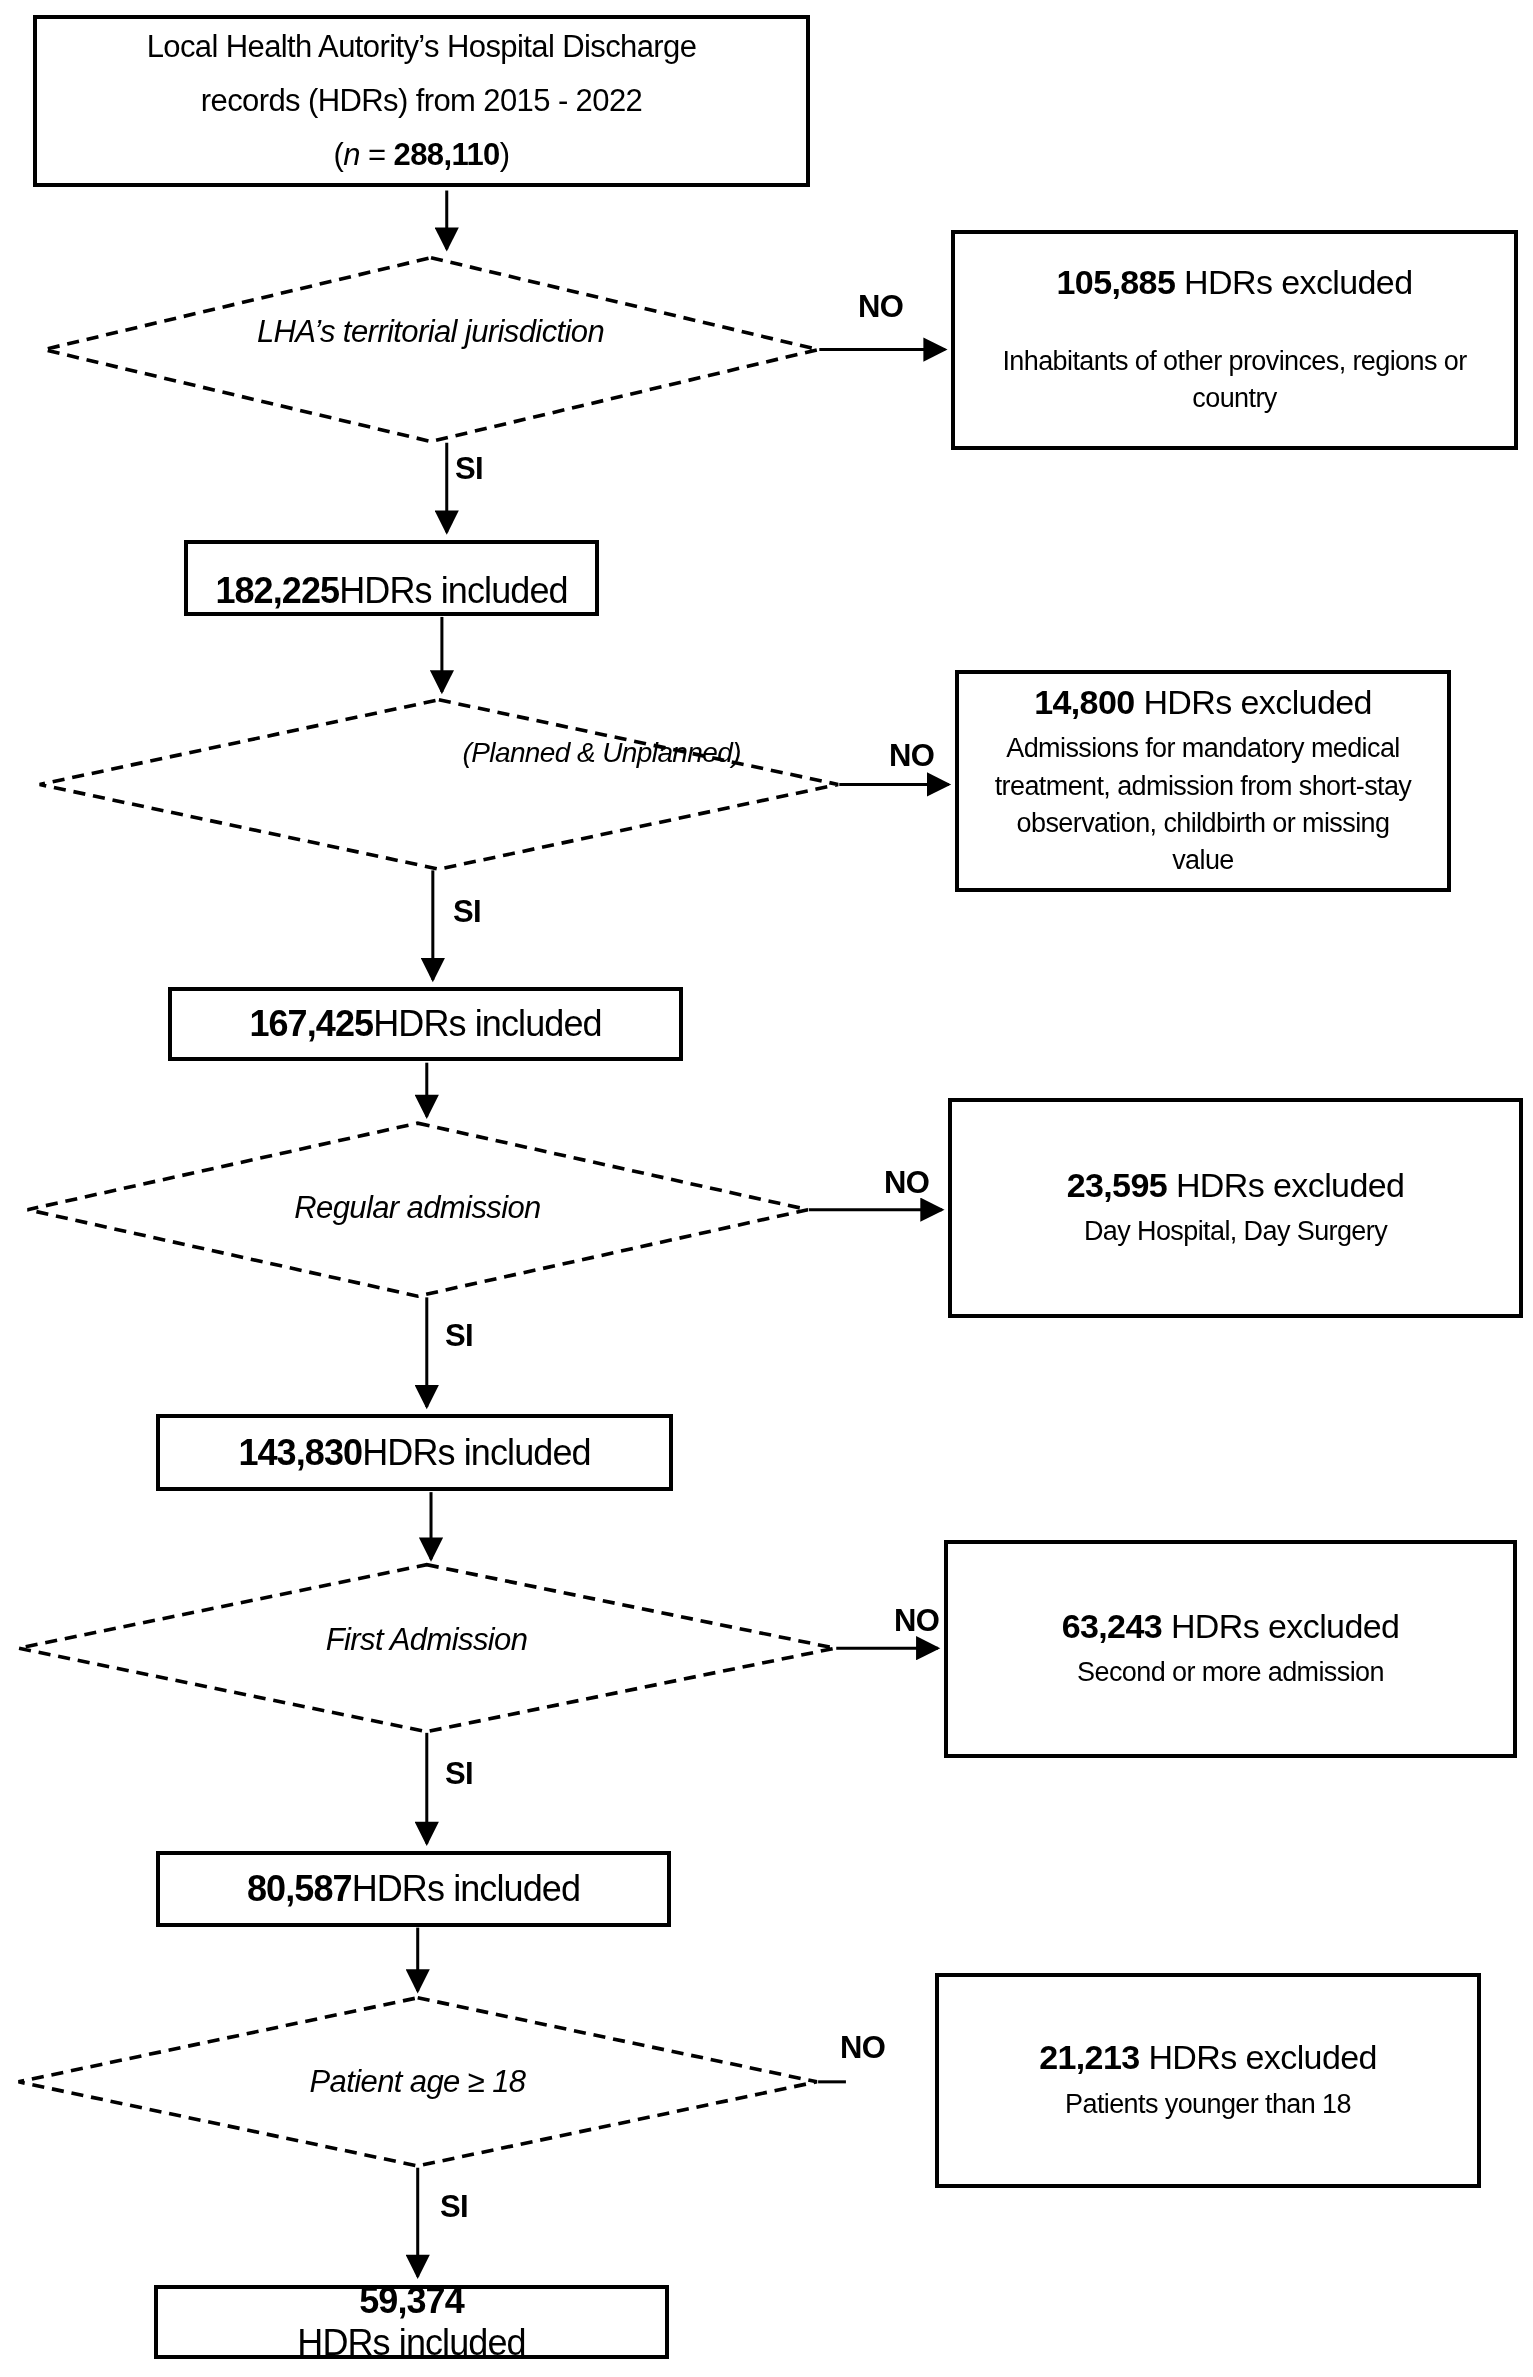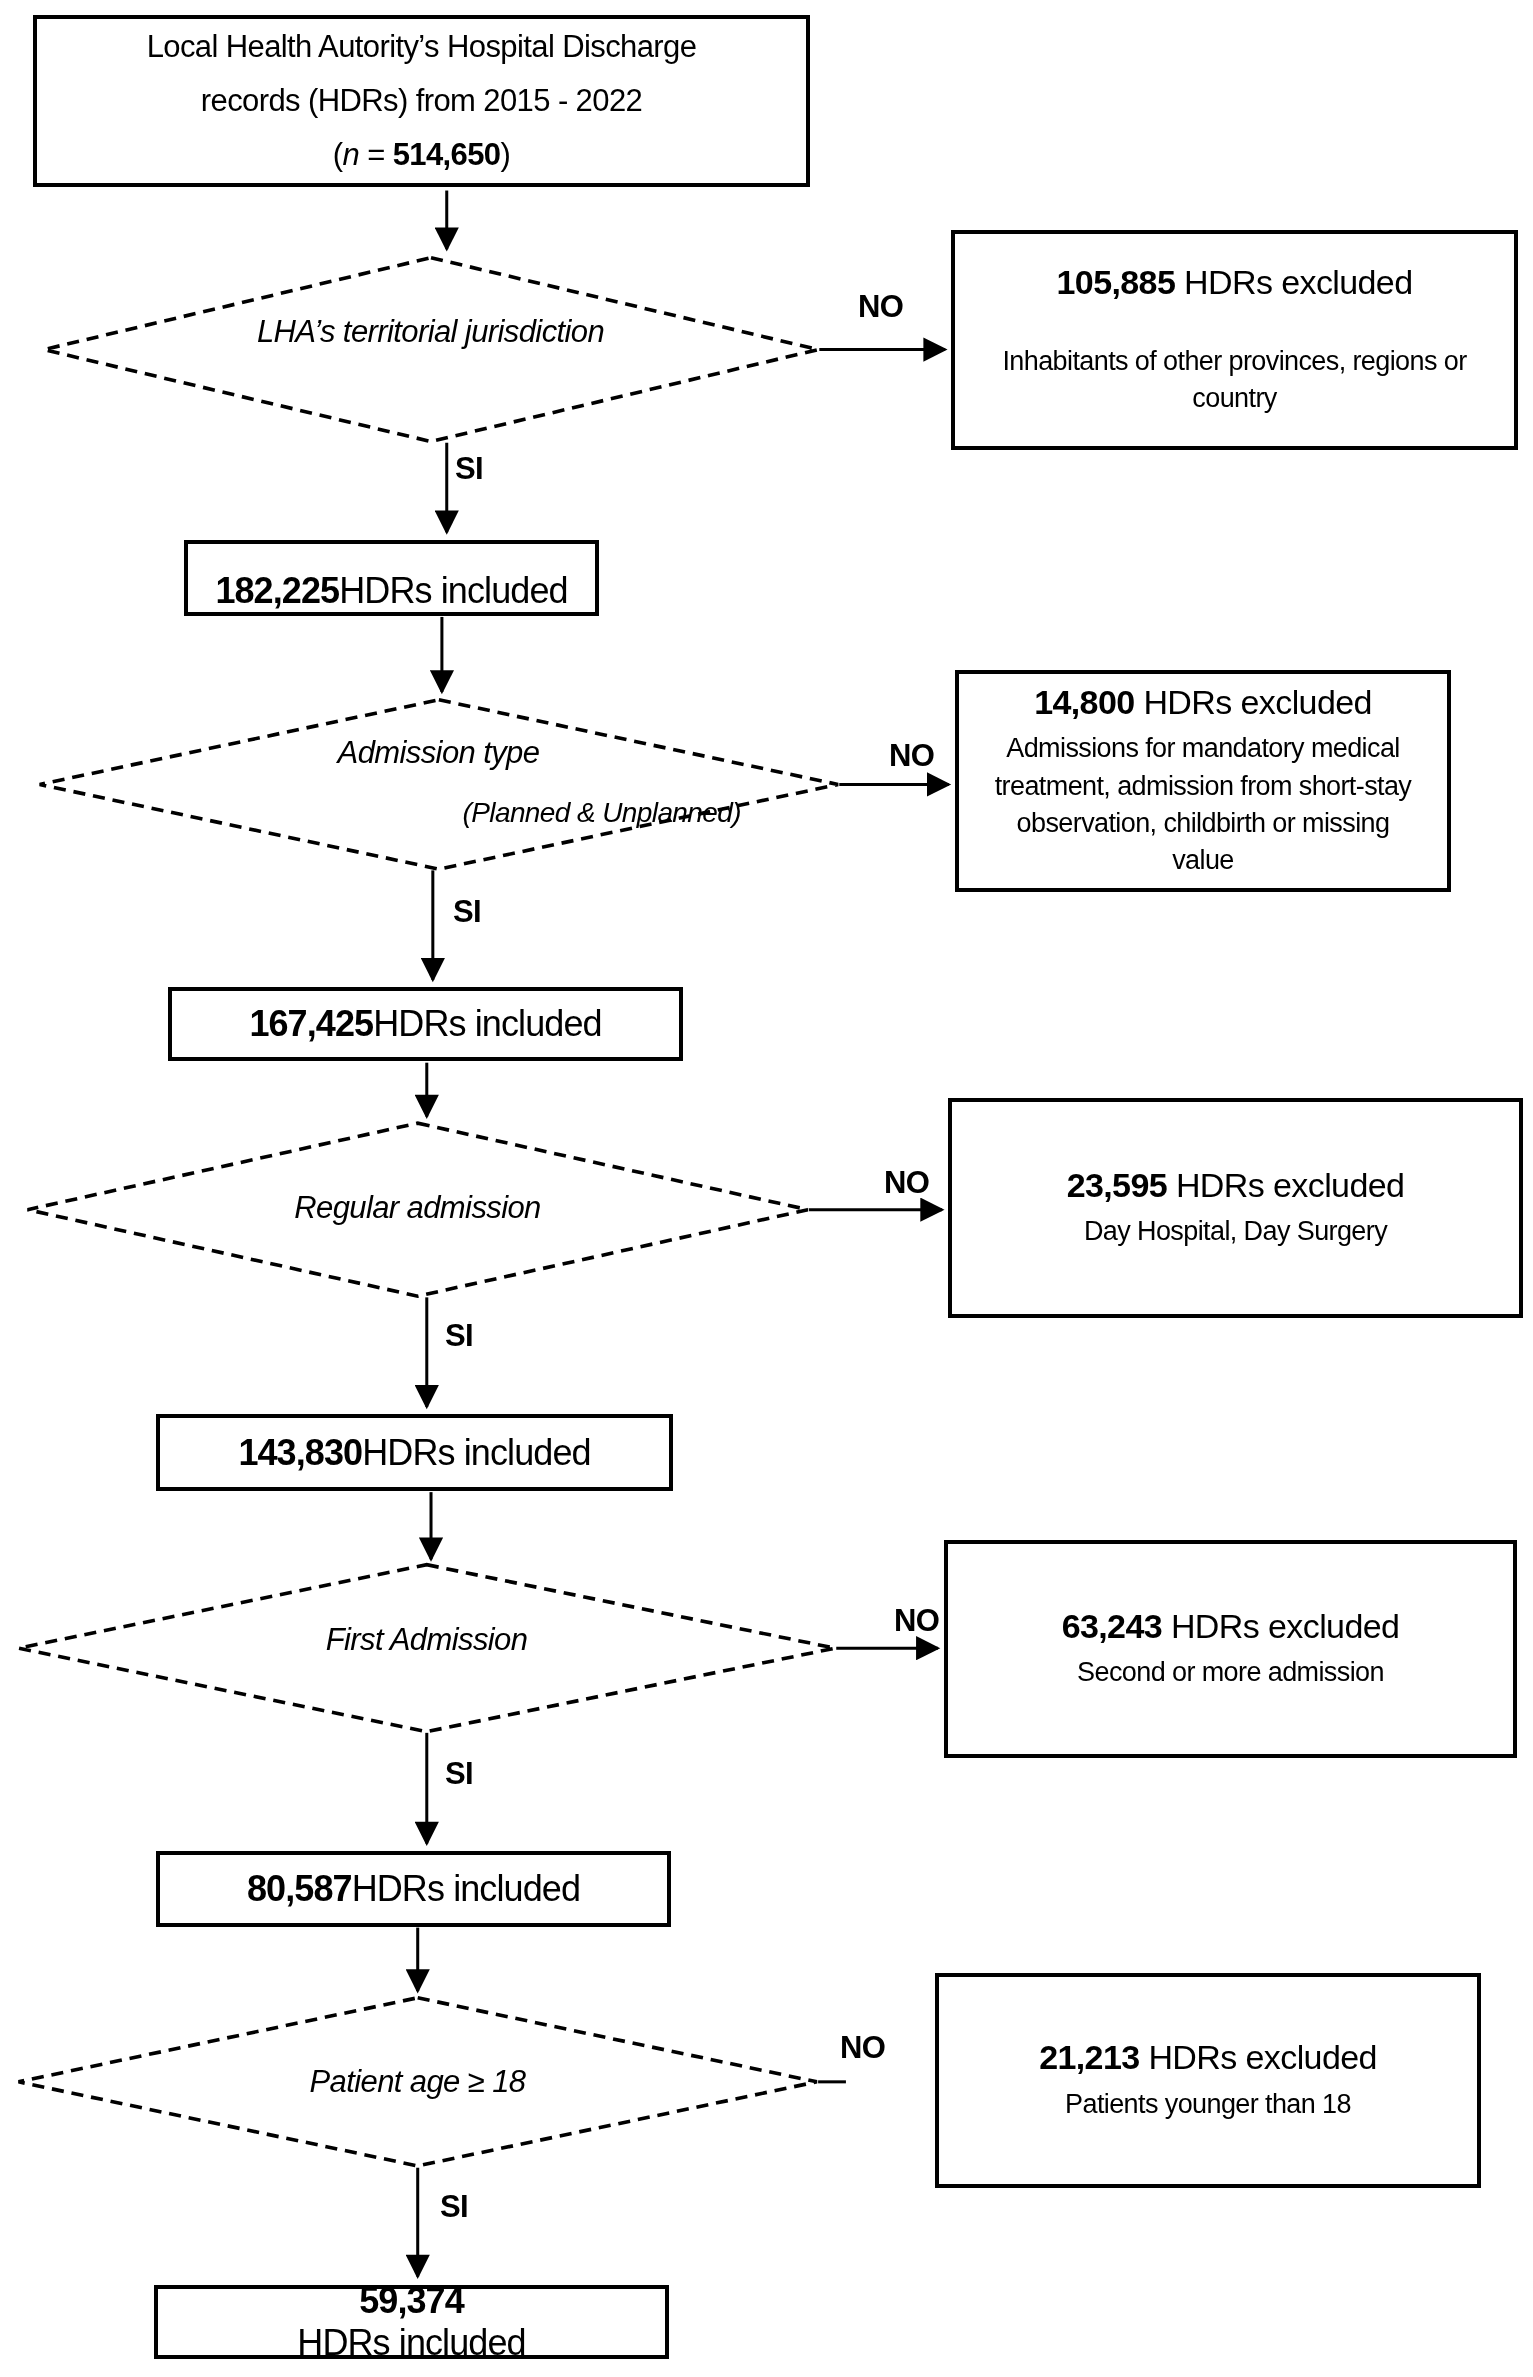--- a/index.html
+++ b/index.html
@@ -50,27 +50,26 @@
     <line x1="1354" y1="578" x2="1562" y2="578" stroke="#000" stroke-width="5" marker-end="url(#ah)"></line>
     <line x1="1387" y1="1297" x2="1568" y2="1297" stroke="#000" stroke-width="5" marker-end="url(#ah)"></line>
     <line x1="1337" y1="2000" x2="1557" y2="2000" stroke="#000" stroke-width="5" marker-end="url(#ah)"></line>
     <line x1="1382" y1="2725" x2="1550" y2="2725" stroke="#000" stroke-width="5" marker-end="url(#ah)"></line>
     <line x1="1352" y1="3442" x2="1398" y2="3442" stroke="#000" stroke-width="5"></line>
   </svg>
 
   <div class="box start-box" style="left:33px;top:15px;width:777px;height:172px;">
     <div>Local Health Autority’s Hospital Discharge</div>
     <div>records (HDRs) from 2015 - 2022</div>
-    <div><span>(</span><span class="it">n</span><span> = </span><span class="b">514,650</span><span>)</span></div>
+    <div><span>(</span><span class="it">n</span><span> = </span><span class="b">288,110</span><span>)</span></div>
   </div>
 
   <div class="dlabel" style="left:128px;top:302px;width:605px;">LHA’s territorial jurisdiction</div>
 
   <div class="dlabel" style="left:136px;top:723px;width:605px;">
-    <div>Admission type</div>
     <div class="dsub">(Planned &amp; Unplanned)</div>
   </div>
 
   <div class="dlabel" style="left:115px;top:1178px;width:605px;">Regular admission</div>
 
   <div class="dlabel" style="left:124px;top:1610px;width:605px;">First Admission</div>
 
   <div class="dlabel" style="left:115px;top:2052px;width:605px;">Patient age ≥ 18</div>
 
   <div class="branch-label" style="left:455px;top:451px;">SI</div>

